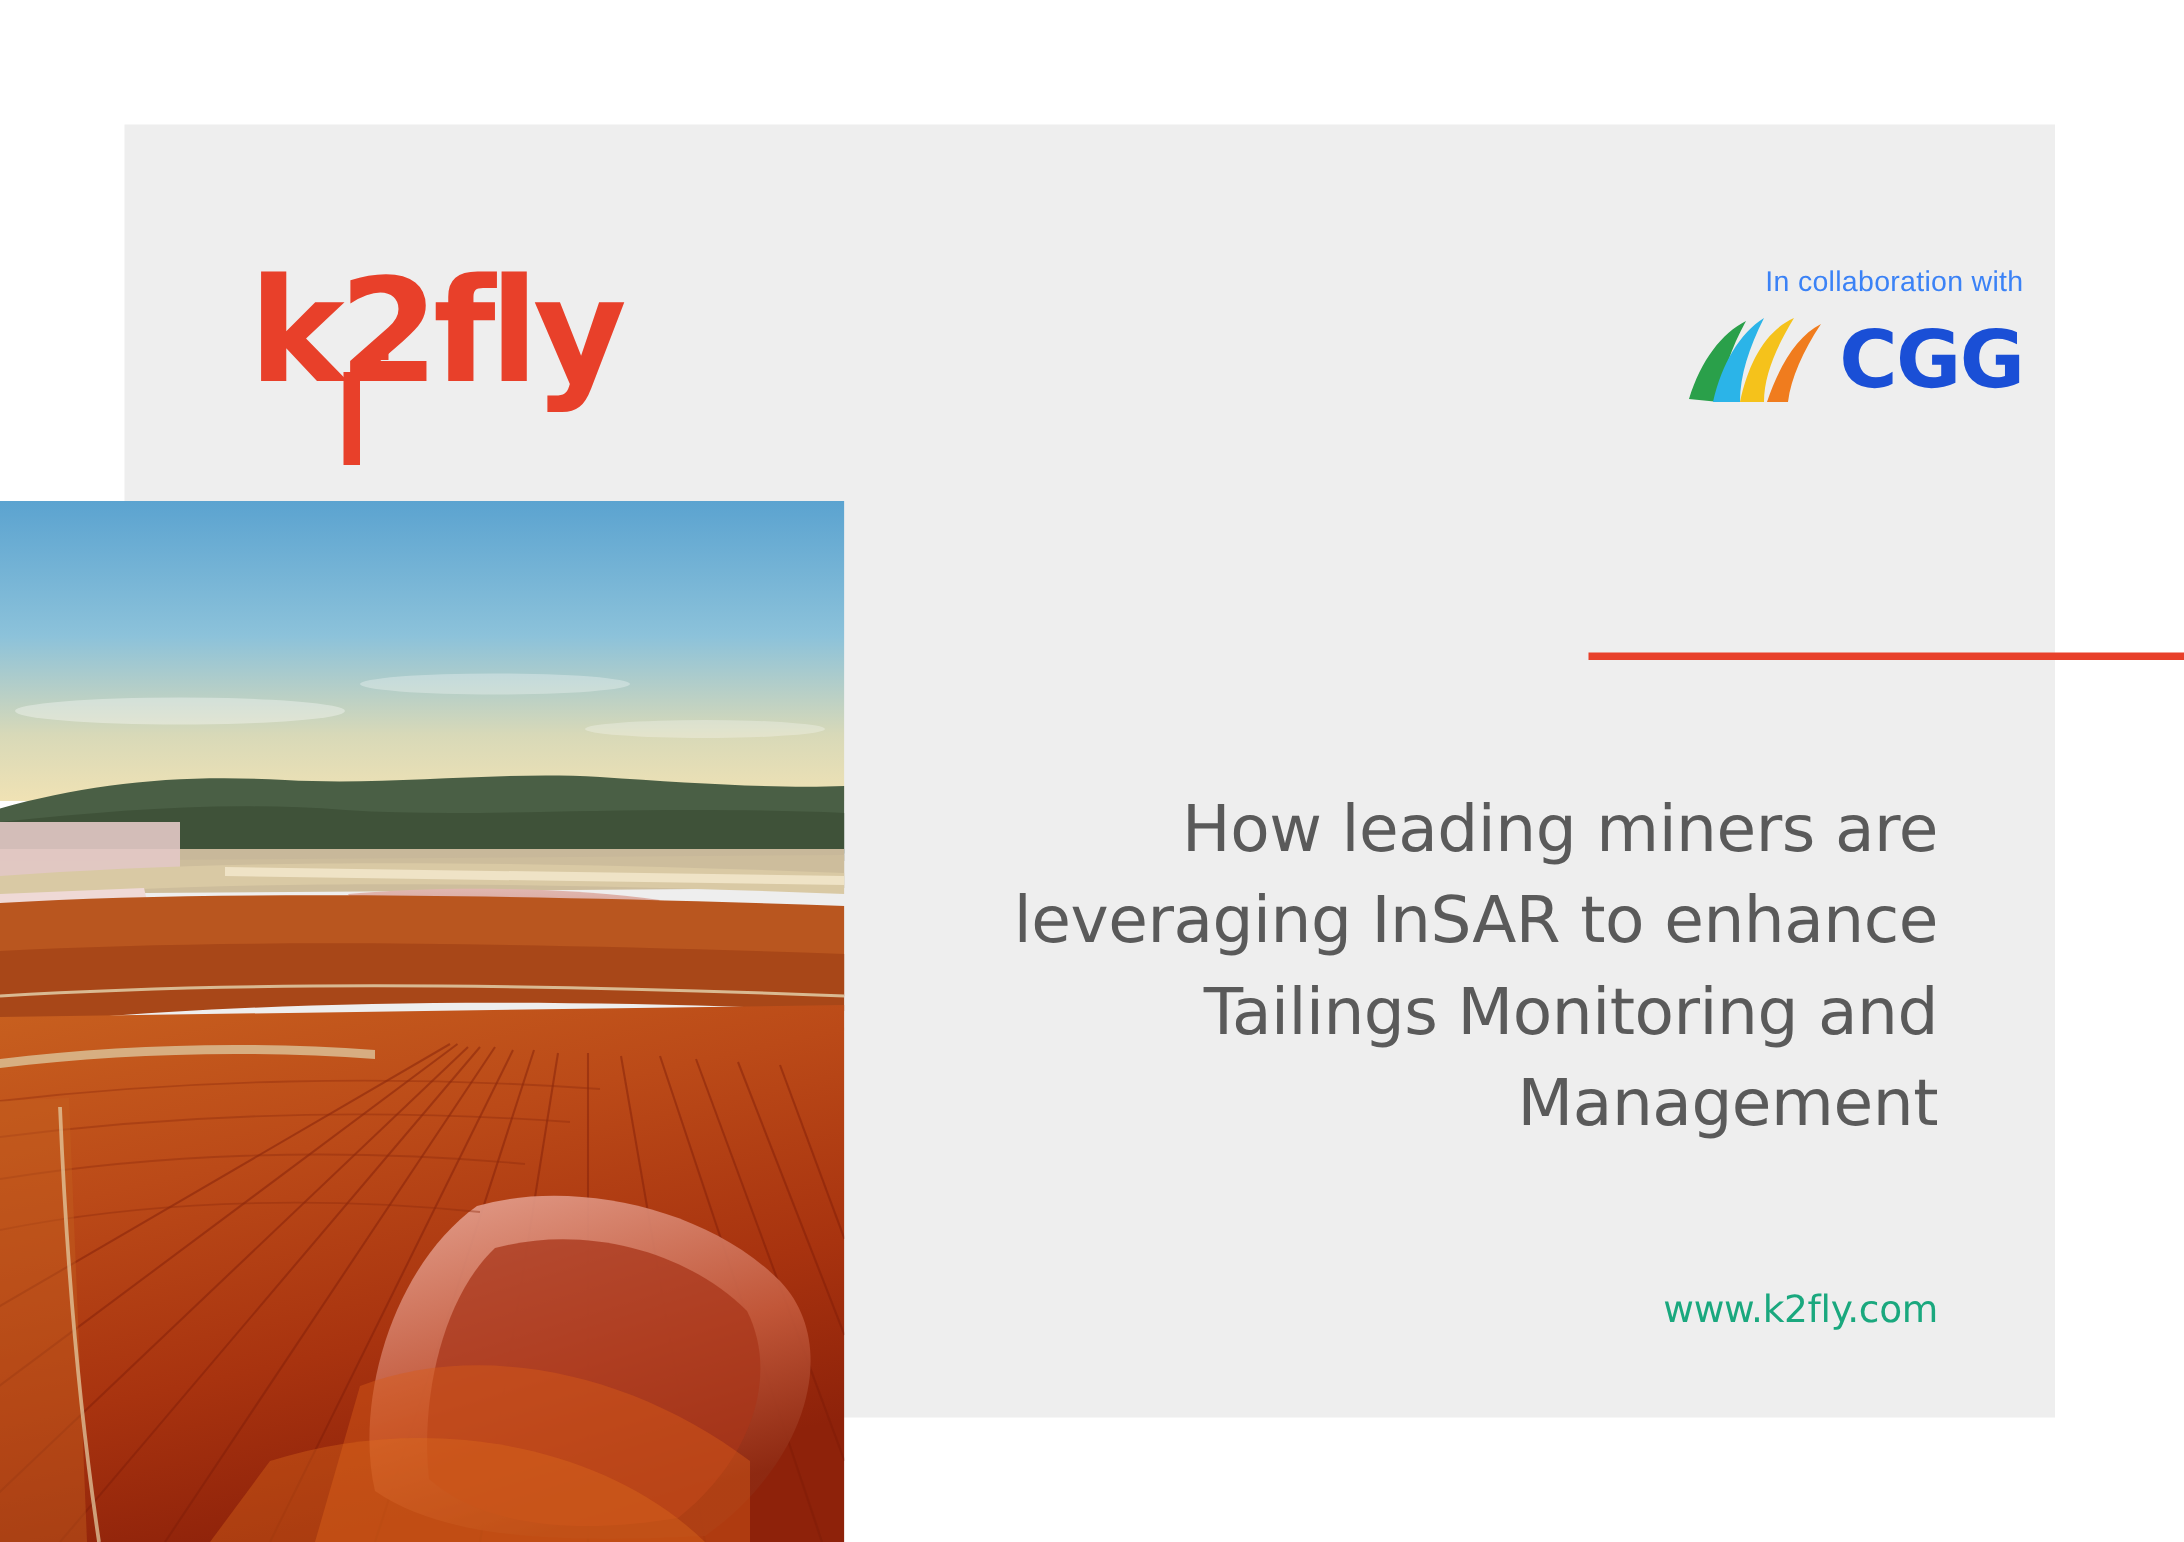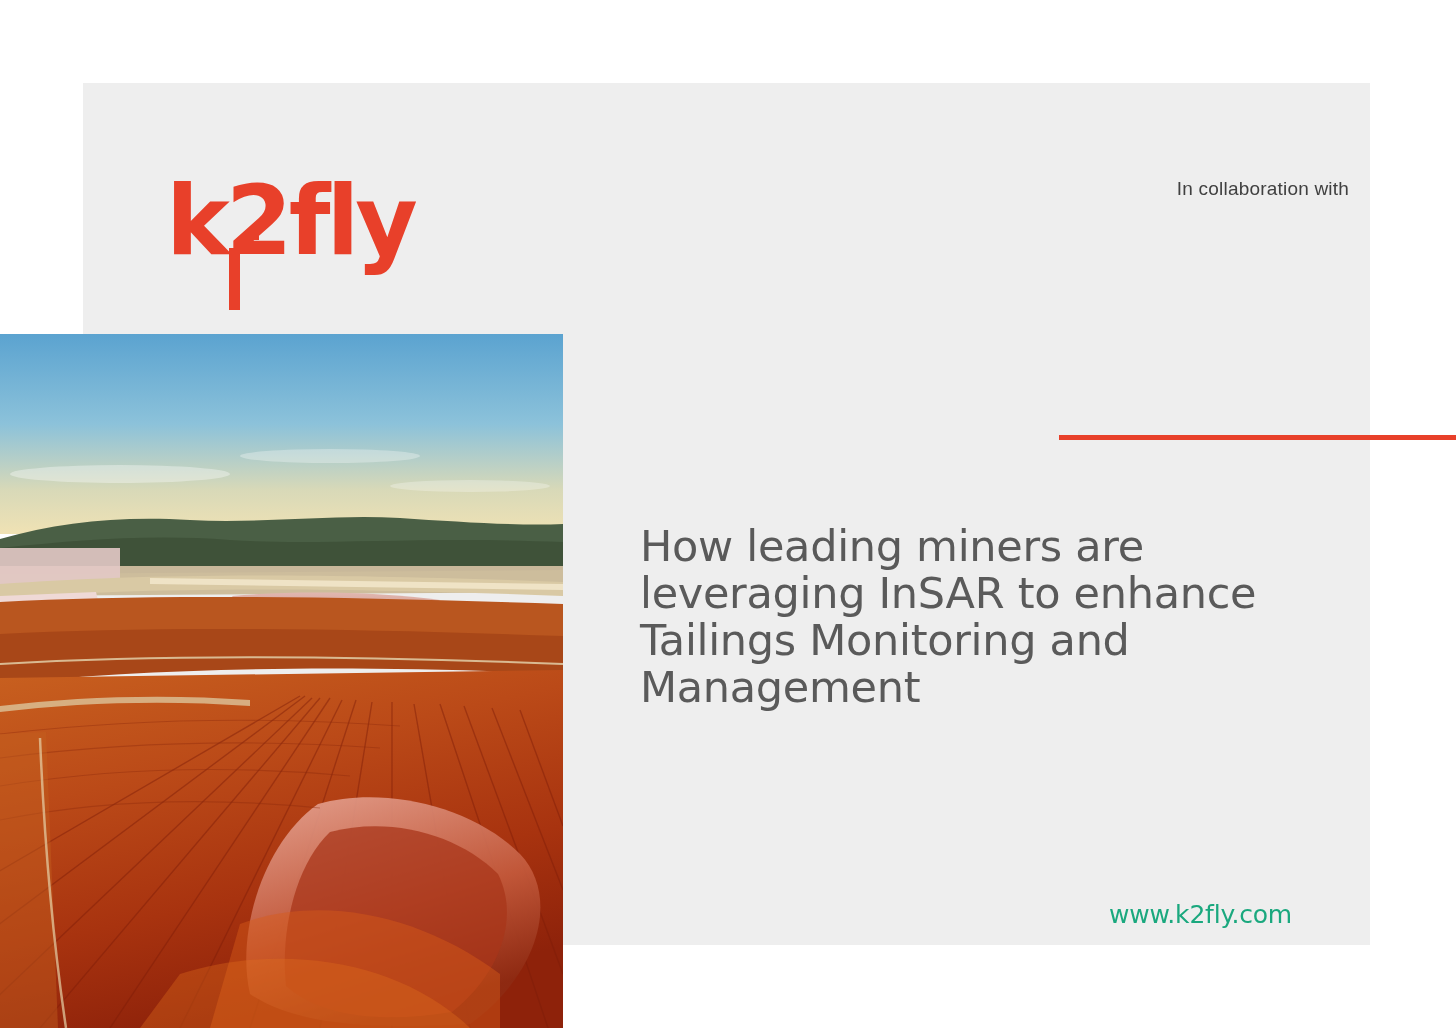--- a/index.html
+++ b/index.html
@@ -63,21 +63,21 @@
   
   .collab {
     position: absolute;
     right: 107px;
     top: 178px;
     width: 400px;
     text-align: right;
   }
   .collab-label {
     font-size: 19px;
-    color: #404040;
+    color: #3b82f6;
     font-family: "Liberation Sans", sans-serif;
     margin: 0 0 10px 0;
     letter-spacing: 0.2px;
   }
   .cgg-row {
     display: flex;
     align-items: center;
     justify-content: flex-end;
     gap: 6px;
   }
@@ -105,40 +105,40 @@
     height: 5px;
     background: #e8402a;
   }
 
   
   .headline {
     position: absolute;
     left: 640px;
     top: 494px;
     width: 652px;
+    text-align: right;
     font-family: "DejaVu Sans", sans-serif;
     font-size: 43px;
-    line-height: 47px;
+    line-height: 61px;
     color: #5a5a5a;
     font-weight: 400;
     letter-spacing: -0.3px;
   }
 
   
   .site-url {
     position: absolute;
     left: 640px;
     top: 858px;
     width: 652px;
     text-align: right;
     font-family: "DejaVu Sans", sans-serif;
     font-size: 25px;
     color: #1aa87e;
     letter-spacing: -0.2px;
-    margin-top: 42px;
   }
 
   
   .photo {
     position: absolute;
     left: 0;
     top: 334px;
     width: 563px;
     height: 694px;
     overflow: hidden;
@@ -151,20 +151,31 @@
 <div class="grey-panel"></div>
 
 <div class="logo-block">
   <div class="logo-text">k2fly</div>
   <div class="logo-tail"></div>
   <div class="logo-dot"></div>
 </div>
 
 <div class="collab">
   <p class="collab-label">In collaboration with</p>
+  <div class="cgg-row">
+    <span class="cgg-mark">
+      <svg width="96" height="62" viewBox="0 0 96 62" xmlns="http://www.w3.org/2000/svg">
+        <path d="M2 56 C 10 30, 24 12, 40 4 C 30 22, 24 40, 22 58 Z" fill="#2aa04a"></path>
+        <path d="M18 58 C 24 32, 36 12, 52 2 C 42 22, 36 40, 36 58 Z" fill="#2bb4e8"></path>
+        <path d="M36 58 C 42 30, 54 10, 72 2 C 60 22, 52 40, 52 58 Z" fill="#f5c21b"></path>
+        <path d="M54 58 C 62 34, 74 14, 90 6 C 78 24, 70 42, 68 58 Z" fill="#f07c1e"></path>
+      </svg>
+    </span>
+    <span class="cgg-text">CGG</span>
+  </div>
 </div>
 
 <div class="red-rule"></div>
 
 <h1 class="headline">How leading miners are leveraging InSAR to enhance Tailings Monitoring and Management</h1>
 
 <div class="site-url">www.k2fly.com</div>
 
 <div class="photo">
   <svg width="563" height="694" viewBox="0 0 563 694" xmlns="http://www.w3.org/2000/svg">

